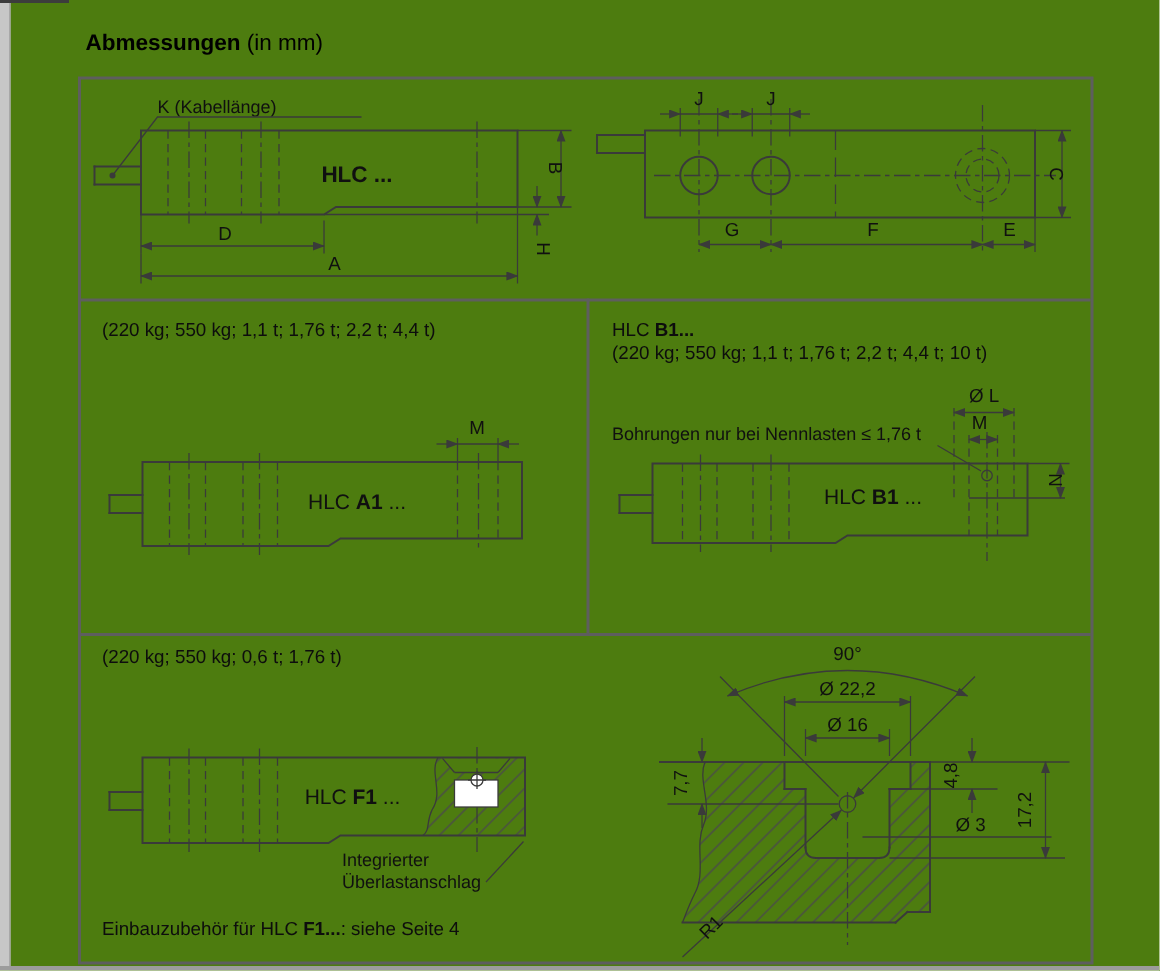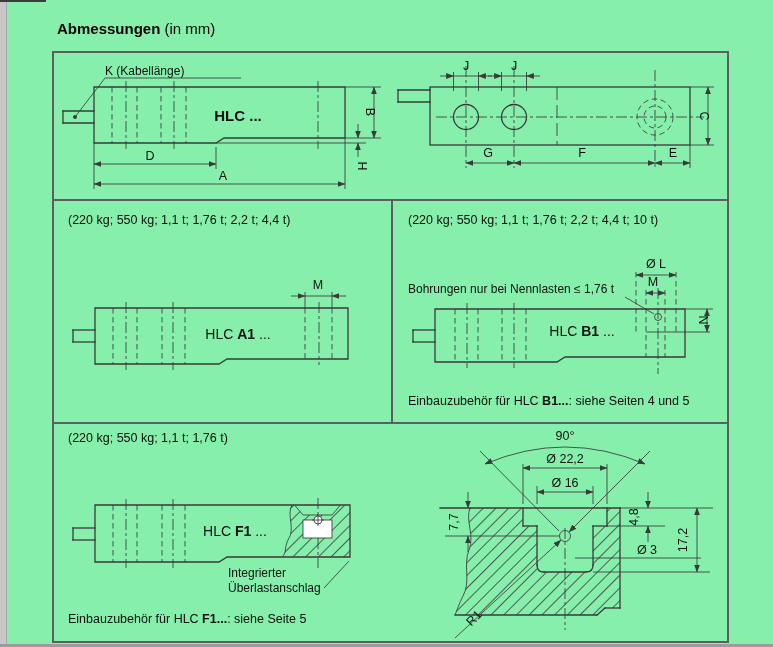--- a/index.html
+++ b/index.html
@@ -1,16 +1,16 @@
 <!DOCTYPE html>
 <html><head>
 <meta charset="utf-8">
 <style>
   html,body{margin:0;padding:0;background:#fff;}
-  .page{position:relative;width:773px;height:647px;background:#86efac;
+  .page{position:relative;width:773px;height:647px;background:#4d7c0f;
         font-family:"Liberation Sans",sans-serif;overflow:hidden;}
   .edge-left{position:absolute;left:0;top:0;width:6px;height:647px;background:#c7c7c7;border-right:1px solid #a8a8a8;}
   .edge-bottom{position:absolute;left:0;top:644px;width:773px;height:3px;background:#9c9c9c;}
   .edge-topline{position:absolute;left:0;top:0;width:46px;height:2px;background:#3c3c3c;}
   .title{position:absolute;left:57px;top:20px;font-size:15px;color:#000;}
   .b{font-weight:bold;}
   .frame{position:absolute;left:52px;top:51px;width:677px;height:592px;
          border:2px solid #5e5e5e;box-sizing:border-box;}
   .hr1{position:absolute;left:0;right:0;top:146px;height:2px;background:#5e5e5e;}
   .hr2{position:absolute;left:0;right:0;top:369px;height:2px;background:#5e5e5e;}
@@ -190,20 +190,21 @@
       <line class="tn" x1="245" y1="50" x2="245" y2="34"></line>
       <line class="tn" x1="272" y1="50" x2="272" y2="34"></line>
       <line class="tn" x1="245" y1="38" x2="272" y2="38"></line>
       <line class="tn" x1="231" y1="38" x2="245" y2="38" marker-end="url(#ar)"></line>
       <line class="tn" x1="286" y1="38" x2="272" y2="38" marker-end="url(#ar)"></line>
       <text x="258" y="31" text-anchor="middle">M</text>
     </g>
   </svg>
 
   <div class="hdr" style="left:408px;top:213px">
+    <div><span>HLC </span><span class="b">B1...</span></div>
     <div>(220 kg; 550 kg; 1,1 t; 1,76 t; 2,2 t; 4,4 t; 10 t)</div>
   </div>
 
   <svg style="left:398px;top:252px" width="326" height="152" viewBox="0 0 326 152">
     <text class="kl" x="10" y="41">Bohrungen nur bei Nennlasten ≤ 1,76 t</text>
     <line class="tn" x1="227" y1="45" x2="256" y2="62"></line>
     <g>
       <line class="ln" x1="15" y1="78" x2="37" y2="78"></line>
       <line class="ln" x1="15" y1="90" x2="37" y2="90"></line>
       <line class="ln" x1="15" y1="78" x2="15" y2="90"></line>
@@ -237,26 +238,23 @@
       <line class="tn" x1="248" y1="41" x2="267" y2="41" marker-start="url(#ar)" marker-end="url(#ar)"></line>
       <text x="255" y="34" text-anchor="middle">M</text>
     </g>
     <g>
       <line class="tn" x1="287" y1="57" x2="315" y2="57"></line>
       <line class="tn" x1="309" y1="57" x2="309" y2="80" marker-start="url(#ar)" marker-end="url(#ar)"></line>
       <text x="301" y="68" text-anchor="middle" transform="rotate(90 301 68)">N</text>
     </g>
   </svg>
 
-  <div class="ftr" style="left:408px;top:394px">
-    <span>Einbauzubehör für HLC </span><span class="b">B1...</span><span>: siehe Seiten 4 und 5</span>
-  </div>
 
   <div class="hdr" style="left:68px;top:431px">
-    <div>(220 kg; 550 kg; 1,1 t; 1,76 t)</div>
+    <div>(220 kg; 550 kg; 0,6 t; 1,76 t)</div>
   </div>
 
   <svg style="left:60px;top:478px" width="330" height="122" viewBox="0 0 330 122">
     <path fill="url(#hatch)" stroke="none" fill-rule="evenodd" d="M232,27 C226,37 236,50 228,62 C224,70 227,75 222,79 L290,79 L290,27 Z
              M235,27.6 L280,27.6 L272,37 L243,37 Z
              M243,42 L272,42 L272,60 L243,60 Z"></path>
     <g>
       <line class="ln" x1="13" y1="50" x2="35" y2="50"></line>
       <line class="ln" x1="13" y1="62" x2="35" y2="62"></line>
       <line class="ln" x1="13" y1="50" x2="13" y2="62"></line>
@@ -283,21 +281,21 @@
       <line x1="252" y1="42" x2="264" y2="42"></line>
       <line x1="258" y1="36" x2="258" y2="48"></line>
     </g>
     <text class="mdl" x="175" y="58" text-anchor="middle"><tspan>HLC </tspan><tspan class="b">F1</tspan><tspan> ...</tspan></text>
     <line class="tn" x1="289" y1="83" x2="264" y2="110"></line>
     <text class="kl" x="168" y="99">Integrierter</text>
     <text class="kl" x="168" y="114">Überlastanschlag</text>
   </svg>
 
   <div class="ftr" style="left:68px;top:612px">
-    <span>Einbauzubehör für HLC </span><span class="b">F1...</span><span>: siehe Seite 5</span>
+    <span>Einbauzubehör für HLC </span><span class="b">F1...</span><span>: siehe Seite 4</span>
   </div>
 
   <svg style="left:425px;top:420px" width="300" height="220" viewBox="0 0 300 220">
     <path fill="url(#hatch)" stroke="none" d="M45,88 C40,100 50,116 44,130 C38,144 46,162 38,176 C34,184 32,190 30,195
              L172,195 L180,188 L195,188 L195,88 L182,88 L182,106 L168,106 L168,145
              Q168,152 161,152 L119,152 Q112,152 112,145 L112,106 L98,106 L98,88 Z"></path>
     <g>
       <line class="ln" x1="15" y1="88" x2="195" y2="88"></line>
       <line class="tn" x1="195" y1="88" x2="288" y2="88"></line>
       <path class="tn" d="M45,88 C40,100 50,116 44,130 C38,144 46,162 38,176 C34,184 32,190 30,195"></path>

